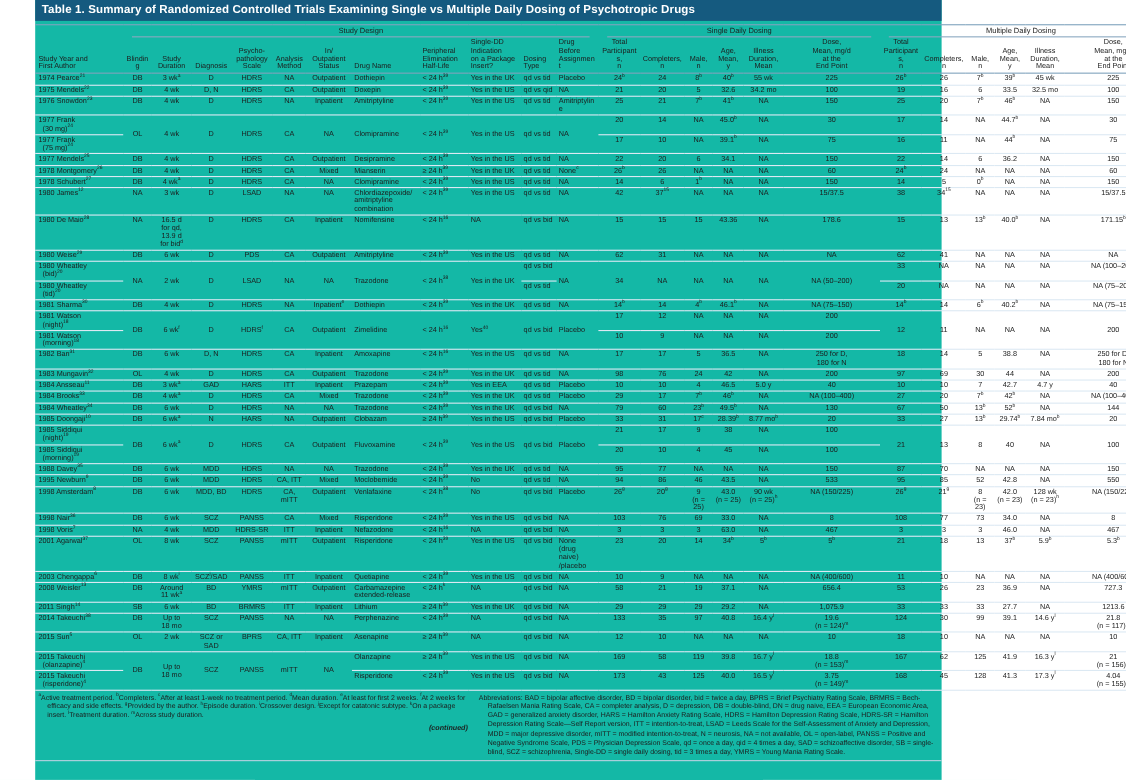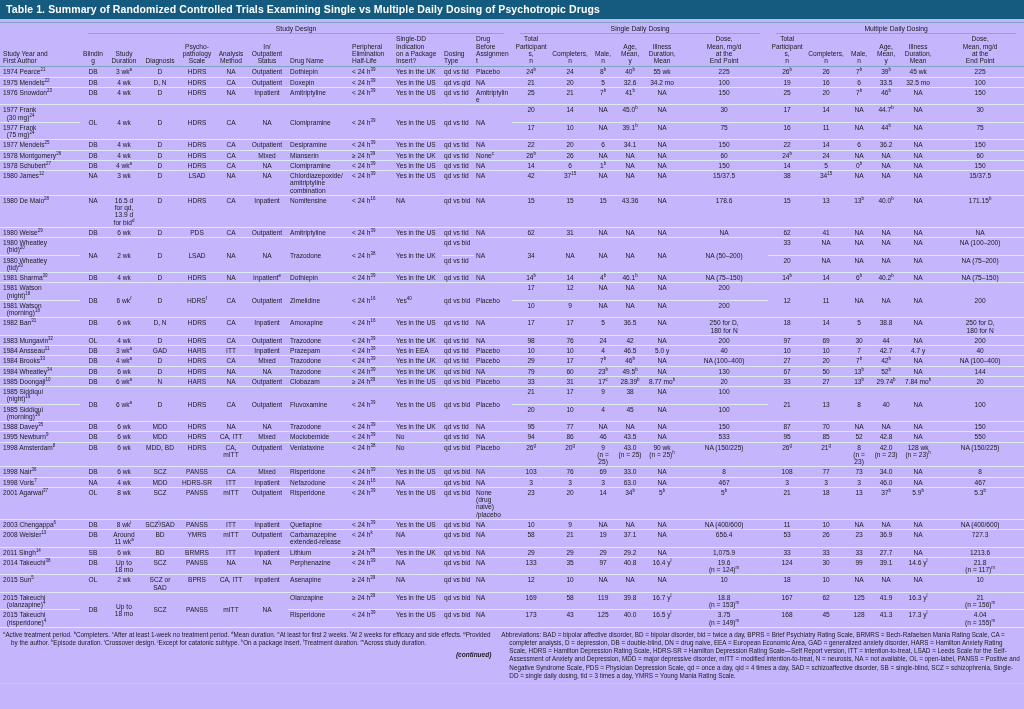--- a/index.html
+++ b/index.html
@@ -1,17 +1,17 @@
 <!DOCTYPE html>
 <html><head>
 <meta charset="utf-8">
 <style>
   html,body{margin:0;padding:0;background:#fff;}
   body{width:1024px;height:709px;overflow:hidden;font-family:"Liberation Sans",sans-serif;color:#1c1c1c;}
-  .page{width:1024px;height:709px;background:#c4b5fd;position:relative;}
+  .page{width:824px;height:709px;background:#14b8a6;position:relative;margin-left:32px;}
   .title-bar{background:#155a7f;color:#fff;font-weight:bold;font-size:10.5px;padding:3px 6px 4px;letter-spacing:0.1px;}
   table{width:1024px;border-collapse:collapse;table-layout:fixed;margin-top:3px;border-top:1px solid #7fa3bd;border-bottom:1px solid #7fa3bd;}
   th,td{font-size:6.6px;line-height:1.1;text-align:center;vertical-align:top;padding:1px 2px;word-wrap:break-word;}
   thead th{font-weight:normal;}
   tr.group-row th{padding:2px 0 0;font-size:6.8px;}
   tr.group-row th div{margin:0 8px;padding-bottom:1px;border-bottom:1px solid #8aa9c0;}
   tr.col-row th{vertical-align:bottom;border-bottom:1px solid #7fa3bd;padding-bottom:2px;}
   tbody td{border-bottom:1px solid #dce9f3;}
   td[rowspan]{vertical-align:middle;}
   .c0,.c7,.c8,.c9,.c10,.c11{text-align:left;}

